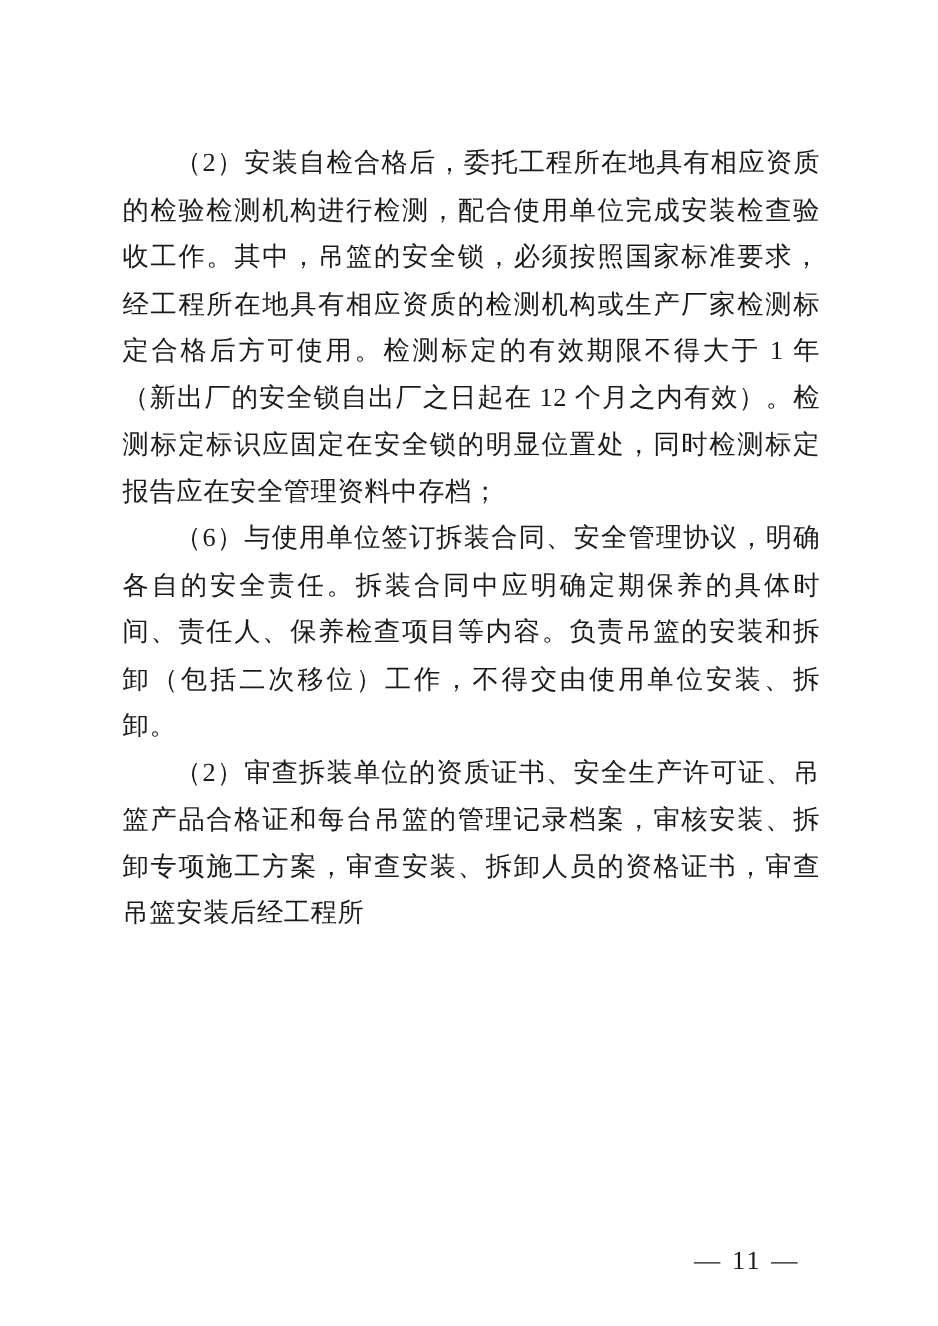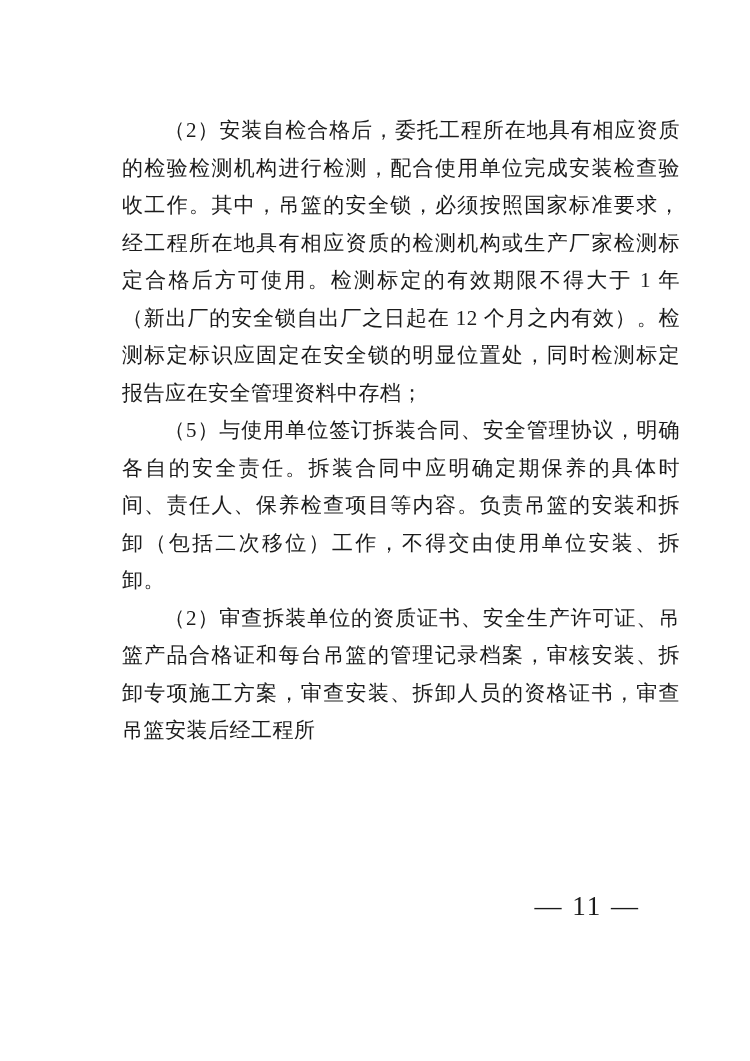--- a/index.html
+++ b/index.html
@@ -21,47 +21,46 @@
     width: 750px;
     height: 1061px;
     background: #ffffff;
   }
   .content {
     position: absolute;
     top: 112px;
     left: 98px;
     width: 558px;
     color: #1b1b1b;
-    margin-left: 24px;
   }
   .content p {
     margin: 0;
     padding: 0;
     font-size: 21px;
     line-height: 37.5px;
     text-align: justify;
     text-justify: inter-character;
     text-indent: 2em;
     letter-spacing: 0.5px;
     word-break: break-all;
   }
   .page-number {
     position: absolute;
-    top: 892px;
+    top: 994px;
     right: 110px;
-    font-size: 27px;
+    font-size: 21px;
     line-height: 28px;
     color: #1b1b1b;
     letter-spacing: 2px;
     white-space: nowrap;
   }
 </style>
 </head>
 <body>
 
 <div class="page">
   <div class="content">
     <p>（2）安装自检合格后，委托工程所在地具有相应资质的检验检测机构进行检测，配合使用单位完成安装检查验收工作。其中，吊篮的安全锁，必须按照国家标准要求，经工程所在地具有相应资质的检测机构或生产厂家检测标定合格后方可使用。检测标定的有效期限不得大于 1 年（新出厂的安全锁自出厂之日起在 12 个月之内有效）。检测标定标识应固定在安全锁的明显位置处，同时检测标定报告应在安全管理资料中存档；</p>
-    <p>（5）与使用单位签订拆装合同、安全管理协议，明确各自的安全责任。拆装合同中应明确定期保养的具体时间、责任人、保养检查项目等内容。负责吊篮的安装和拆卸（包括二次移位）工作，不得交由使用单位安装、拆卸。</p>
+    <p>（6）与使用单位签订拆装合同、安全管理协议，明确各自的安全责任。拆装合同中应明确定期保养的具体时间、责任人、保养检查项目等内容。负责吊篮的安装和拆卸（包括二次移位）工作，不得交由使用单位安装、拆卸。</p>
     <p>（2）审查拆装单位的资质证书、安全生产许可证、吊篮产品合格证和每台吊篮的管理记录档案，审核安装、拆卸专项施工方案，审查安装、拆卸人员的资格证书，审查吊篮安装后经工程所</p>
   </div>
   <div class="page-number">— 11 —</div>
 </div>
 
 </body></html>

